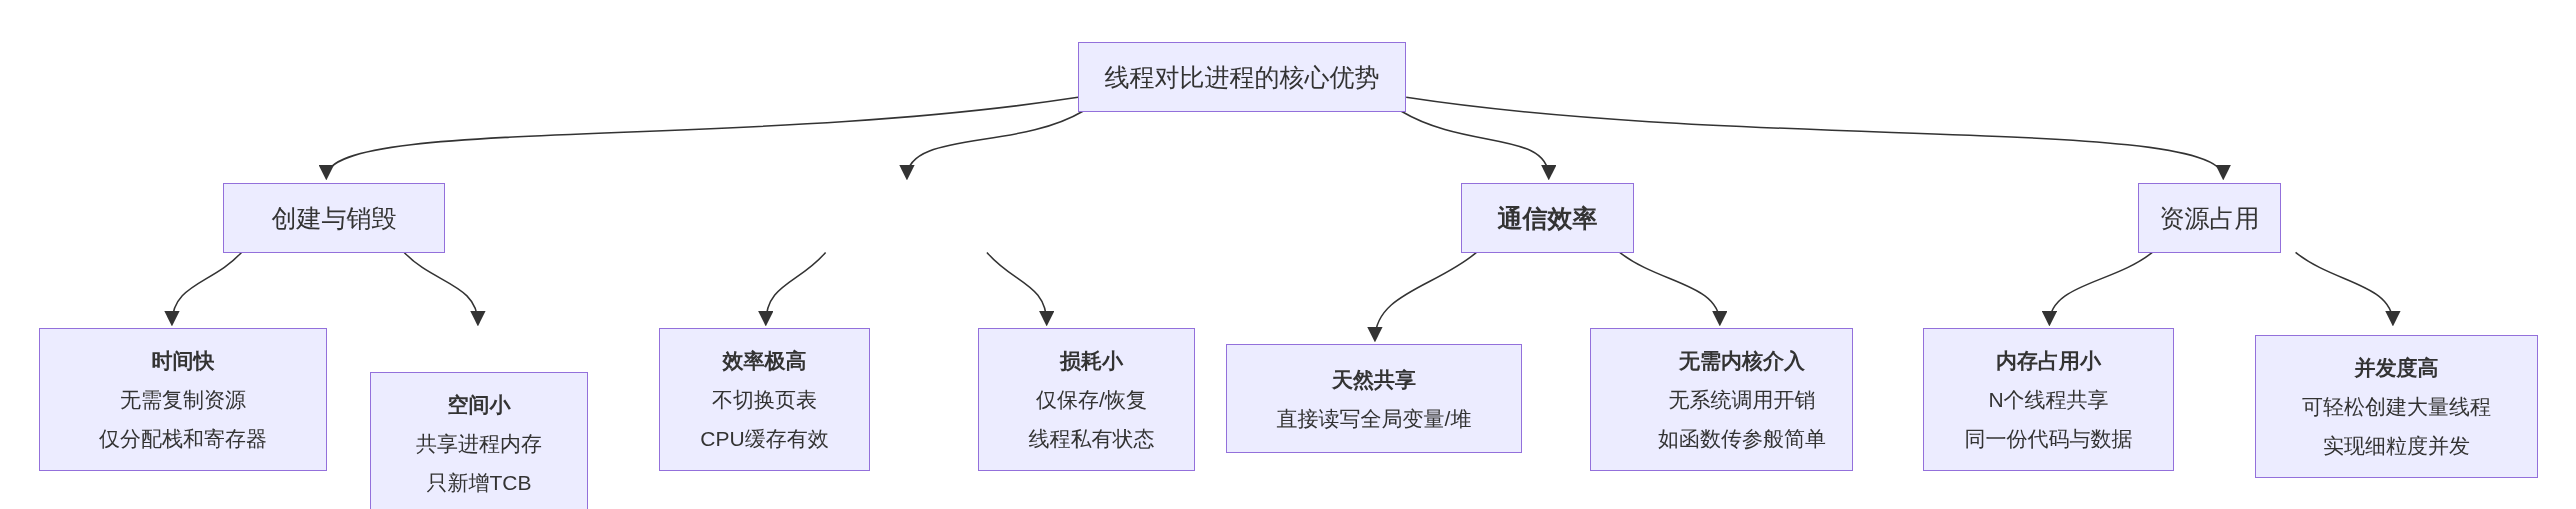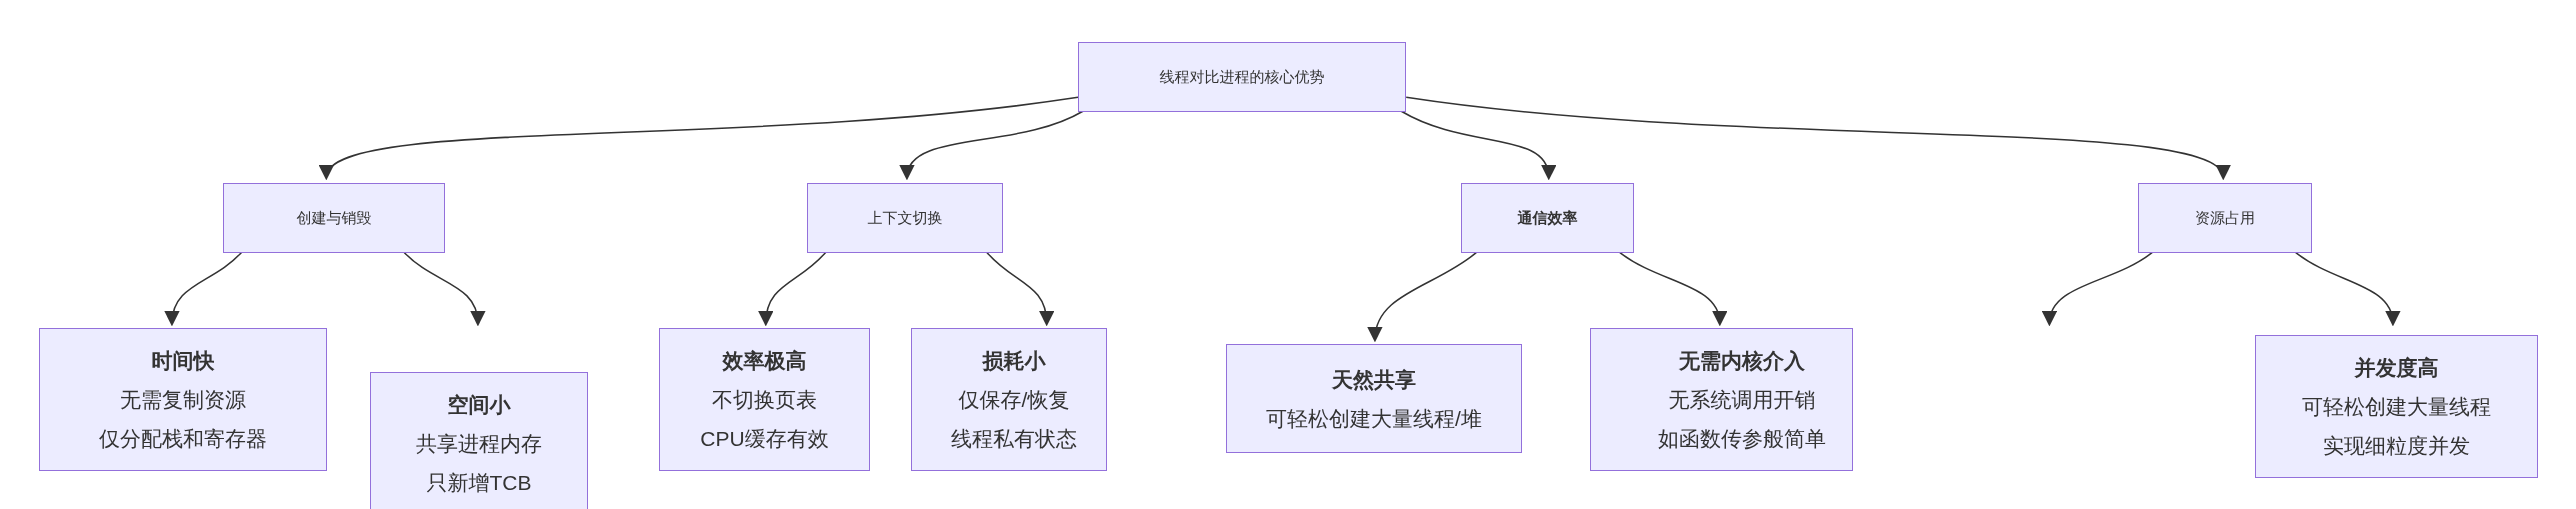--- a/index.html
+++ b/index.html
@@ -36,21 +36,21 @@
     display: flex;
     flex-direction: column;
     align-items: center;
     justify-content: center;
     text-align: center;
     font-size: 21px;
     line-height: 1.45;
   }
   .node.root,
   .node.branch {
-    font-size: 15px;
+    font-size: 25px;
   }
   .leaf-title {
     font-weight: bold;
     line-height: 39px;
   }
   .leaf-line {
     line-height: 39px;
   }
 </style>
 </head>
@@ -78,27 +78,24 @@
     <path class="edge" d="M 3300 363 C 3356 408, 3440 408, 3440 465" marker-end="url(#arrow)"></path>
   </svg>
 
   <div class="node root" style="left:1078px; top:42px; width:328px; height:70px;">
     <div>线程对比进程的核心优势</div>
   </div>
 
   <div class="node branch" style="left:223px; top:183px; width:222px; height:70px;">
     <div>创建与销毁</div>
   </div>
-  <div class="node branch" style="left:807px; top:183px; width:196px; height:70px;">
-    <div>上下文切换</div>
-  </div>
   <div class="node branch" style="left:1461px; top:183px; width:173px; height:70px;font-weight:bold;">
     <div>通信效率</div>
   </div>
-  <div class="node branch" style="left:2138px; top:183px; width:174px; height:70px;">
+  <div class="node branch" style="left:2138px; top:183px; width:143px; height:70px;">
     <div>资源占用</div>
   </div>
 
   <div class="node leaf" style="left:39px; top:328px; width:288px; height:143px;">
     <div class="leaf-title">时间快</div>
     <div class="leaf-line">无需复制资源</div>
     <div class="leaf-line">仅分配栈和寄存器</div>
   </div>
 
   <div class="node leaf" style="left:370px; top:328px; width:218px; height:143px;margin-top:44px;">
@@ -106,37 +103,42 @@
     <div class="leaf-line">共享进程内存</div>
     <div class="leaf-line">只新增TCB</div>
   </div>
 
   <div class="node leaf" style="left:659px; top:328px; width:211px; height:143px;">
     <div class="leaf-title">效率极高</div>
     <div class="leaf-line">不切换页表</div>
     <div class="leaf-line">CPU缓存有效</div>
   </div>
 
-  <div class="node leaf" style="left:911px; top:328px; width:196px; height:143px;padding-left:10px;">
+  <div class="node leaf" style="left:978px; top:328px; width:217px; height:143px;padding-left:10px;">
     <div class="leaf-title">损耗小</div>
     <div class="leaf-line">仅保存/恢复</div>
     <div class="leaf-line">线程私有状态</div>
   </div>
 
   <div class="node leaf" style="left:1226px; top:344px; width:296px; height:109px;">
     <div class="leaf-title">天然共享</div>
-    <div class="leaf-line">可轻松创建大量线程/堆</div>
+    <div class="leaf-line">直接读写全局变量/堆</div>
   </div>
 
   <div class="node leaf" style="left:1590px; top:328px; width:263px; height:143px;padding-left:41px;">
     <div class="leaf-title">无需内核介入</div>
     <div class="leaf-line">无系统调用开销</div>
     <div class="leaf-line">如函数传参般简单</div>
   </div>
 
+  <div class="node leaf" style="left:1923px; top:328px; width:251px; height:143px;">
+    <div class="leaf-title">内存占用小</div>
+    <div class="leaf-line">N个线程共享</div>
+    <div class="leaf-line">同一份代码与数据</div>
+  </div>
 
   <div class="node leaf" style="left:2255px; top:328px; width:283px; height:143px;margin-top:7px;">
     <div class="leaf-title">并发度高</div>
     <div class="leaf-line">可轻松创建大量线程</div>
     <div class="leaf-line">实现细粒度并发</div>
   </div>
 
 </div>
 
 

